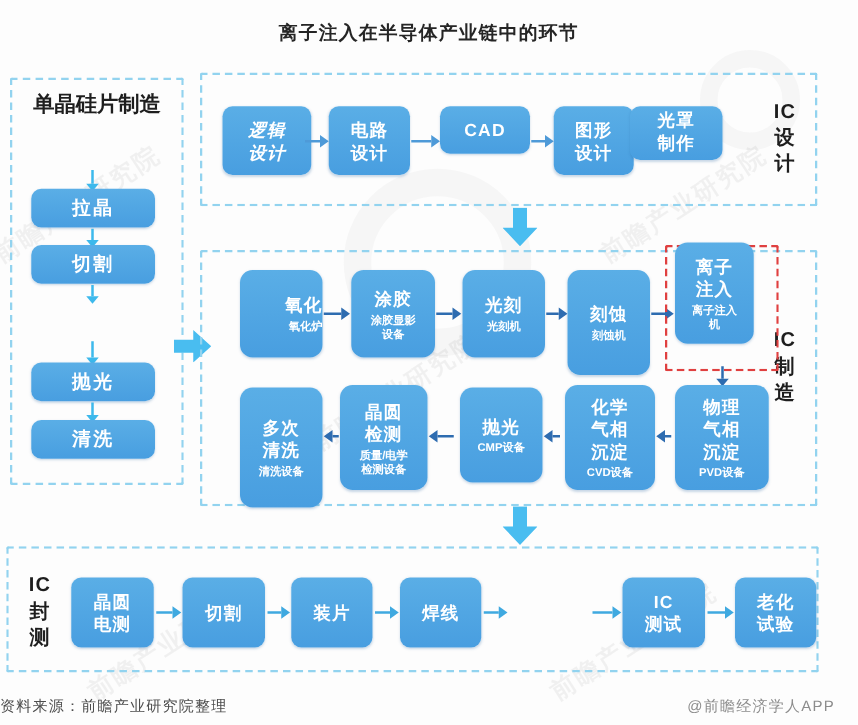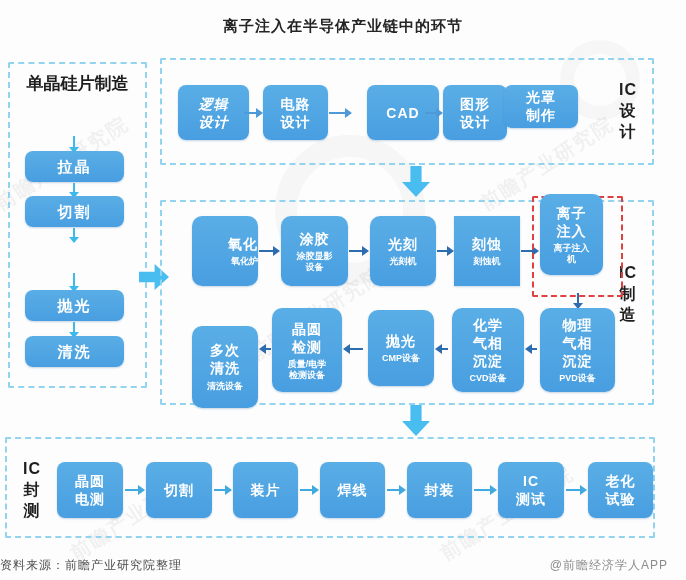--- a/index.html
+++ b/index.html
@@ -89,21 +89,21 @@
   <div class="abs box" style="left:178px; top:85px; width:71px; height:55px;font-style:italic;">
       <span class="nm">逻辑
 设计</span>
     </div>
   <div class="abs ar ar-r c-mid" style="left:244px; top:112px; width:12px;"></div>
   <div class="abs box" style="left:263px; top:85px; width:65px; height:55px;">
       <span class="nm">电路
 设计</span>
     </div>
   <div class="abs ar ar-r c-mid" style="left:329px; top:112px; width:16px;"></div>
-  <div class="abs box" style="left:352px; top:85px; width:72px; height:55px;margin-left:15px;">
+  <div class="abs box" style="left:352px; top:85px; width:72px; height:38px;">
       <span class="nm">CAD</span>
     </div>
   <div class="abs ar ar-r c-mid" style="left:425px; top:112px; width:11px;"></div>
   <div class="abs box" style="left:443px; top:85px; width:64px; height:55px;">
       <span class="nm">图形
 设计</span>
     </div>
   <div class="abs ar ar-r c-mid" style="left:508px; top:112px; width:17px;"></div>
   <div class="abs box" style="left:504px; top:85px; width:74px; height:43px;font-family:Liberation Mono, monospace;">
       <span class="nm">光罩
@@ -126,35 +126,35 @@
     <span class="nm">涂胶</span>
     <span class="eq">涂胶显影
 设备</span>
   </div>
   <div class="abs ar ar-r c-dark" style="left:349px; top:250px; width:13px;"></div>
   <div class="abs box" style="left:370px; top:216px; width:66px; height:70px; border-radius:10px;text-align:right;">
     <span class="nm">光刻</span>
     <span class="eq">光刻机</span>
   </div>
   <div class="abs ar ar-r c-dark" style="left:437px; top:250px; width:10px;"></div>
-  <div class="abs box" style="left:454px; top:216px; width:66px; height:70px; border-radius:0;">
+  <div class="abs box" style="left:454px; top:216px; width:66px; height:84px; border-radius:10px;">
     <span class="nm">刻蚀</span>
     <span class="eq">刻蚀机</span>
   </div>
   <div class="abs ar ar-r c-dark" style="left:521px; top:250px; width:11px;"></div>
   <div class="abs red-outline" style="left:532px; top:196px; width:91px; height:101px;"></div>
   <div class="abs box" style="left:540px; top:194px; width:63px; height:81px; border-radius:10px;">
     <span class="nm">离子
 注入</span>
     <span class="eq">离子注入
 机</span>
   </div>
   <div class="abs var c-dark" style="left:577px; top:293px; height:10px;"></div>
 
-  <div class="abs box" style="left:192px; top:326px; width:66px; height:82px; border-radius:10px;font-family:Liberation Serif, serif;">
+  <div class="abs box" style="left:192px; top:310px; width:66px; height:96px; border-radius:10px;">
     <span class="nm">多次
 清洗</span>
     <span class="eq">清洗设备</span>
   </div>
   <div class="abs ar ar-l c-dark" style="left:266px; top:348px; width:5px;"></div>
   <div class="abs box" style="left:272px; top:308px; width:70px; height:84px; border-radius:10px;">
     <span class="nm">晶圆
 检测</span>
     <span class="eq">质量/电学
 检测设备</span>
@@ -196,23 +196,20 @@
     </div>
   <div class="abs ar ar-r c-blue" style="left:214px; top:489px; width:11px;"></div>
   <div class="abs box" style="left:233px; top:462px; width:65px; height:56px;">
       <span class="nm">装片</span>
     </div>
   <div class="abs ar ar-r c-blue" style="left:300px; top:489px; width:12px;"></div>
   <div class="abs box" style="left:320px; top:462px; width:65px; height:56px;">
       <span class="nm">焊线</span>
     </div>
   <div class="abs ar ar-r c-blue" style="left:387px; top:489px; width:12px;"></div>
-  <div class="abs box" style="left:407px; top:462px; width:65px; height:56px;">
-      <span class="nm">封装</span>
-    </div>
   <div class="abs ar ar-r c-blue" style="left:474px; top:489px; width:16px;"></div>
   <div class="abs box" style="left:498px; top:462px; width:66px; height:56px;">
       <span class="nm">IC
 测试</span>
     </div>
   <div class="abs ar ar-r c-blue" style="left:566px; top:489px; width:14px;"></div>
   <div class="abs box" style="left:588px; top:462px; width:65px; height:56px;">
       <span class="nm">老化
 试验</span>
     </div>

